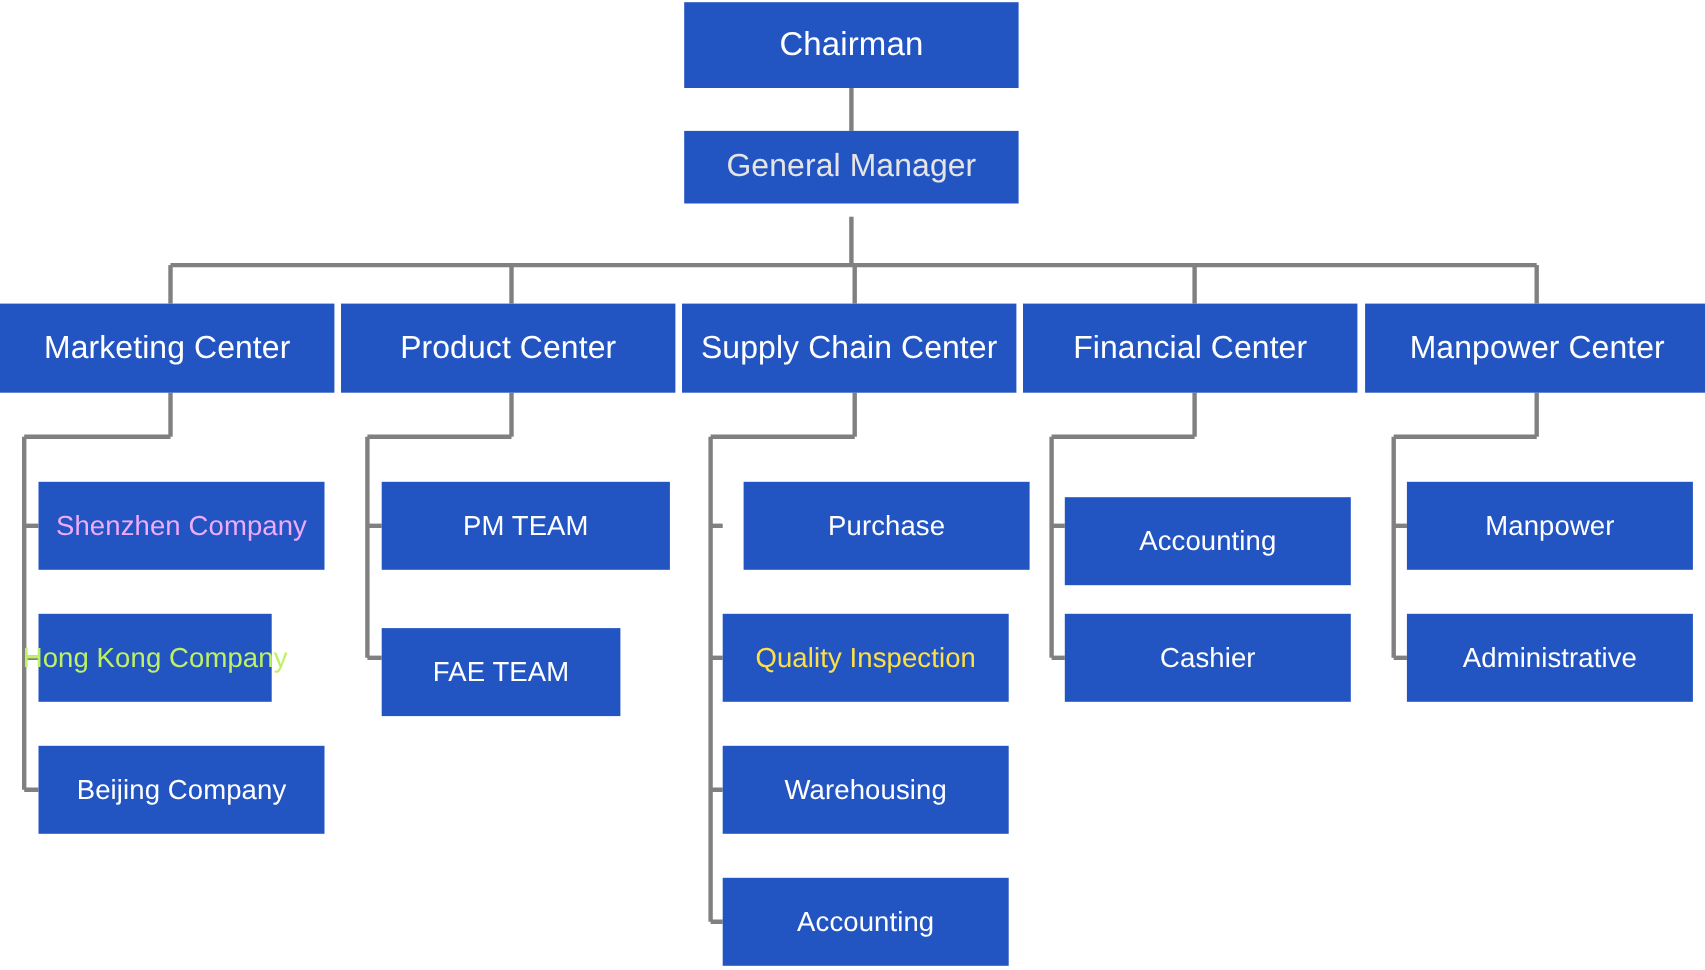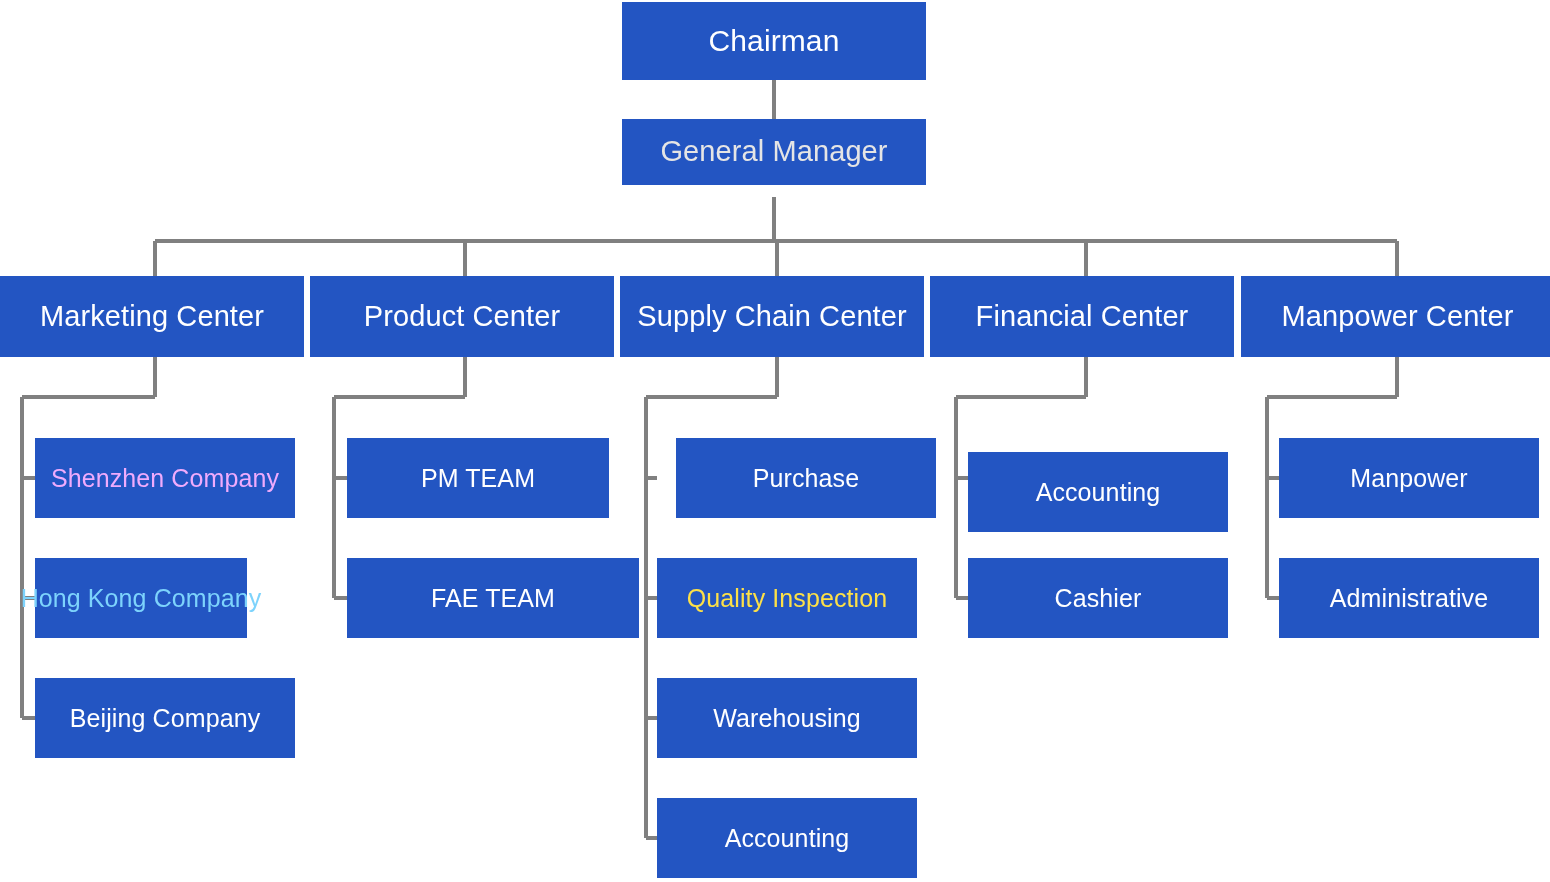--- a/index.html
+++ b/index.html
@@ -106,31 +106,31 @@
   <div class="node-box lvl-1" style="left: 930px; top: 276px; width: 304px; height: 81px; background: rgb(35, 85, 194); color: rgb(255, 255, 255);">
     <span>Financial Center</span>
   </div>
   <div class="node-box lvl-1" style="left: 1241px; top: 276px; width: 313px; height: 81px; background: rgb(35, 85, 194); color: rgb(255, 255, 255);">
     <span>Manpower Center</span>
   </div>
 
   <div class="node-box lvl-2" style="left: 35px; top: 438px; width: 260px; height: 80px; background: rgb(35, 85, 194); color: #f0abfc;">
     <span>Shenzhen Company</span>
   </div>
-  <div class="node-box lvl-2" style="left: 35px; top: 558px; width: 212px; height: 80px; background: rgb(35, 85, 194); color: #7dd3fc;">
+  <div class="node-box lvl-2" style="left: 35px; top: 558px; width: 212px; height: 80px; background: rgb(35, 85, 194); color: #bef264;">
     <span>Hong Kong Company</span>
   </div>
   <div class="node-box lvl-2" style="left: 35px; top: 678px; width: 260px; height: 80px; background: rgb(35, 85, 194); color: rgb(255, 255, 255);">
     <span>Beijing Company</span>
   </div>
 
   <div class="node-box lvl-2" style="left: 347px; top: 438px; width: 262px; height: 80px; background: rgb(35, 85, 194); color: rgb(255, 255, 255);">
     <span>PM TEAM</span>
   </div>
-  <div class="node-box lvl-2" style="left: 347px; top: 558px; width: 292px; height: 80px; background: rgb(35, 85, 194); color: rgb(255, 255, 255);">
+  <div class="node-box lvl-2" style="left: 347px; top: 571px; width: 217px; height: 80px; background: rgb(35, 85, 194); color: rgb(255, 255, 255);">
     <span>FAE TEAM</span>
   </div>
 
   <div class="node-box lvl-2" style="left: 676px; top: 438px; width: 260px; height: 80px; background: rgb(35, 85, 194); color: rgb(255, 255, 255);">
     <span>Purchase</span>
   </div>
   <div class="node-box lvl-2" style="left: 657px; top: 558px; width: 260px; height: 80px; background: rgb(35, 85, 194); color: #fde047;">
     <span>Quality Inspection</span>
   </div>
   <div class="node-box lvl-2" style="left: 657px; top: 678px; width: 260px; height: 80px; background: rgb(35, 85, 194); color: rgb(255, 255, 255);">

